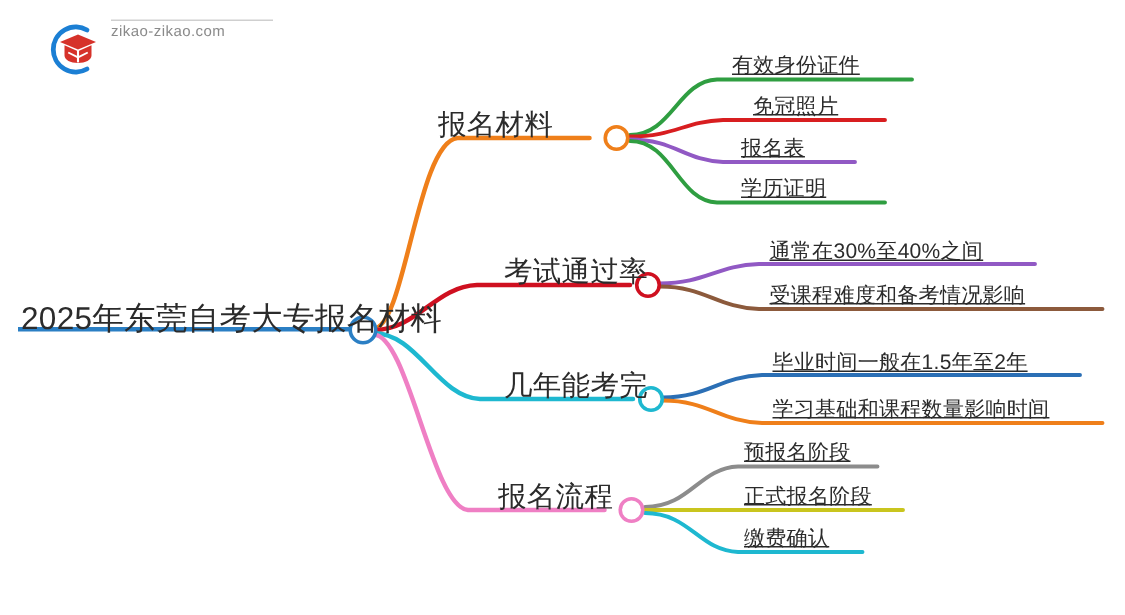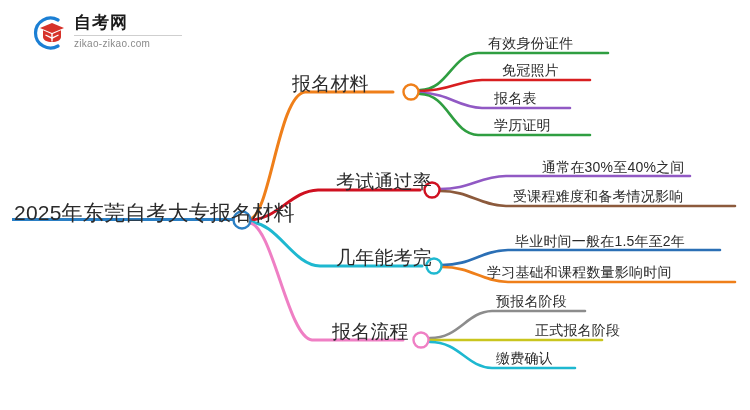--- a/index.html
+++ b/index.html
@@ -87,37 +87,37 @@
     font-size: 21px;
     letter-spacing: 0.2px;
   }
   .branch-label {
     font-size: 19px;
     letter-spacing: 0.2px;
   }
   .leaf-label {
     font-size: 14px;
     letter-spacing: 0.2px;
+    text-decoration: underline;
   }
 </style>
 </head>
 <body>
 
 <div id="mindmap-root">
 
   <div id="logo-block">
     <svg id="logo-mark" viewBox="0 0 40 38">
       <path d="M30 6 A15 15 0 1 0 30 32" fill="none" stroke="#1b7fd4" stroke-width="3.2" stroke-linecap="round"></path>
       <path d="M12 14 L24 9 L36 14 L24 19 Z" fill="#d6322a"></path>
       <path d="M15 16.2 L15 23 C15 26 19 28 24 28 C29 28 33 26 33 23 L33 16.2 L24 20.2 Z" fill="#d6322a"></path>
       <path d="M24 19.4 L24 27.6" stroke="#ffffff" stroke-width="1.4" fill="none"></path>
       <path d="M17.5 21 L24 24.2 L30.5 21" stroke="#ffffff" stroke-width="1.3" fill="none"></path>
     </svg>
     <div id="logo-text-wrap">
-      <div id="logo-title">自考网</div>
       <div id="logo-divider"></div>
       <div id="logo-sub">zikao-zikao.com</div>
     </div>
   </div>
 
   <svg id="connectors" viewBox="0 0 750 410">
 
     <line x1="12" y1="219.5" x2="238" y2="219.5" stroke="#2b7fc4" stroke-width="3"></line>
 
     <path d="M249 219 C 270 219, 278 95, 305 92 L 393 92" fill="none" stroke="#ef7f1a" stroke-width="3" stroke-linecap="round"></path>
@@ -152,25 +152,25 @@
 
   <div class="node-label root-label" style="left:14px; top:202px;">2025年东莞自考大专报名材料</div>
 
   <div class="node-label branch-label" style="left:292px; top:74px;">报名材料</div>
   <div class="node-label leaf-label" style="left:488px; top:36px;">有效身份证件</div>
   <div class="node-label leaf-label" style="left:502px; top:63px;">免冠照片</div>
   <div class="node-label leaf-label" style="left:494px; top:91px;">报名表</div>
   <div class="node-label leaf-label" style="left:494px; top:118px;">学历证明</div>
 
   <div class="node-label branch-label" style="left:336px; top:172px;">考试通过率</div>
-  <div class="node-label leaf-label" style="left:542px; top:160px;">通常在30%至40%之间</div>
+  <div class="node-label leaf-label" style="left:513px; top:160px;">通常在30%至40%之间</div>
   <div class="node-label leaf-label" style="left:513px; top:189px;">受课程难度和备考情况影响</div>
 
   <div class="node-label branch-label" style="left:336px; top:248px;">几年能考完</div>
   <div class="node-label leaf-label" style="left:515px; top:234px;">毕业时间一般在1.5年至2年</div>
-  <div class="node-label leaf-label" style="left:487px; top:265px;">学习基础和课程数量影响时间</div>
+  <div class="node-label leaf-label" style="left:515px; top:265px;">学习基础和课程数量影响时间</div>
 
   <div class="node-label branch-label" style="left:332px; top:322px;">报名流程</div>
   <div class="node-label leaf-label" style="left:496px; top:294px;">预报名阶段</div>
-  <div class="node-label leaf-label" style="left:496px; top:323px;margin-left:39px;">正式报名阶段</div>
+  <div class="node-label leaf-label" style="left:496px; top:323px;">正式报名阶段</div>
   <div class="node-label leaf-label" style="left:496px; top:351px;">缴费确认</div>
 
 </div>
 
 </body></html>

